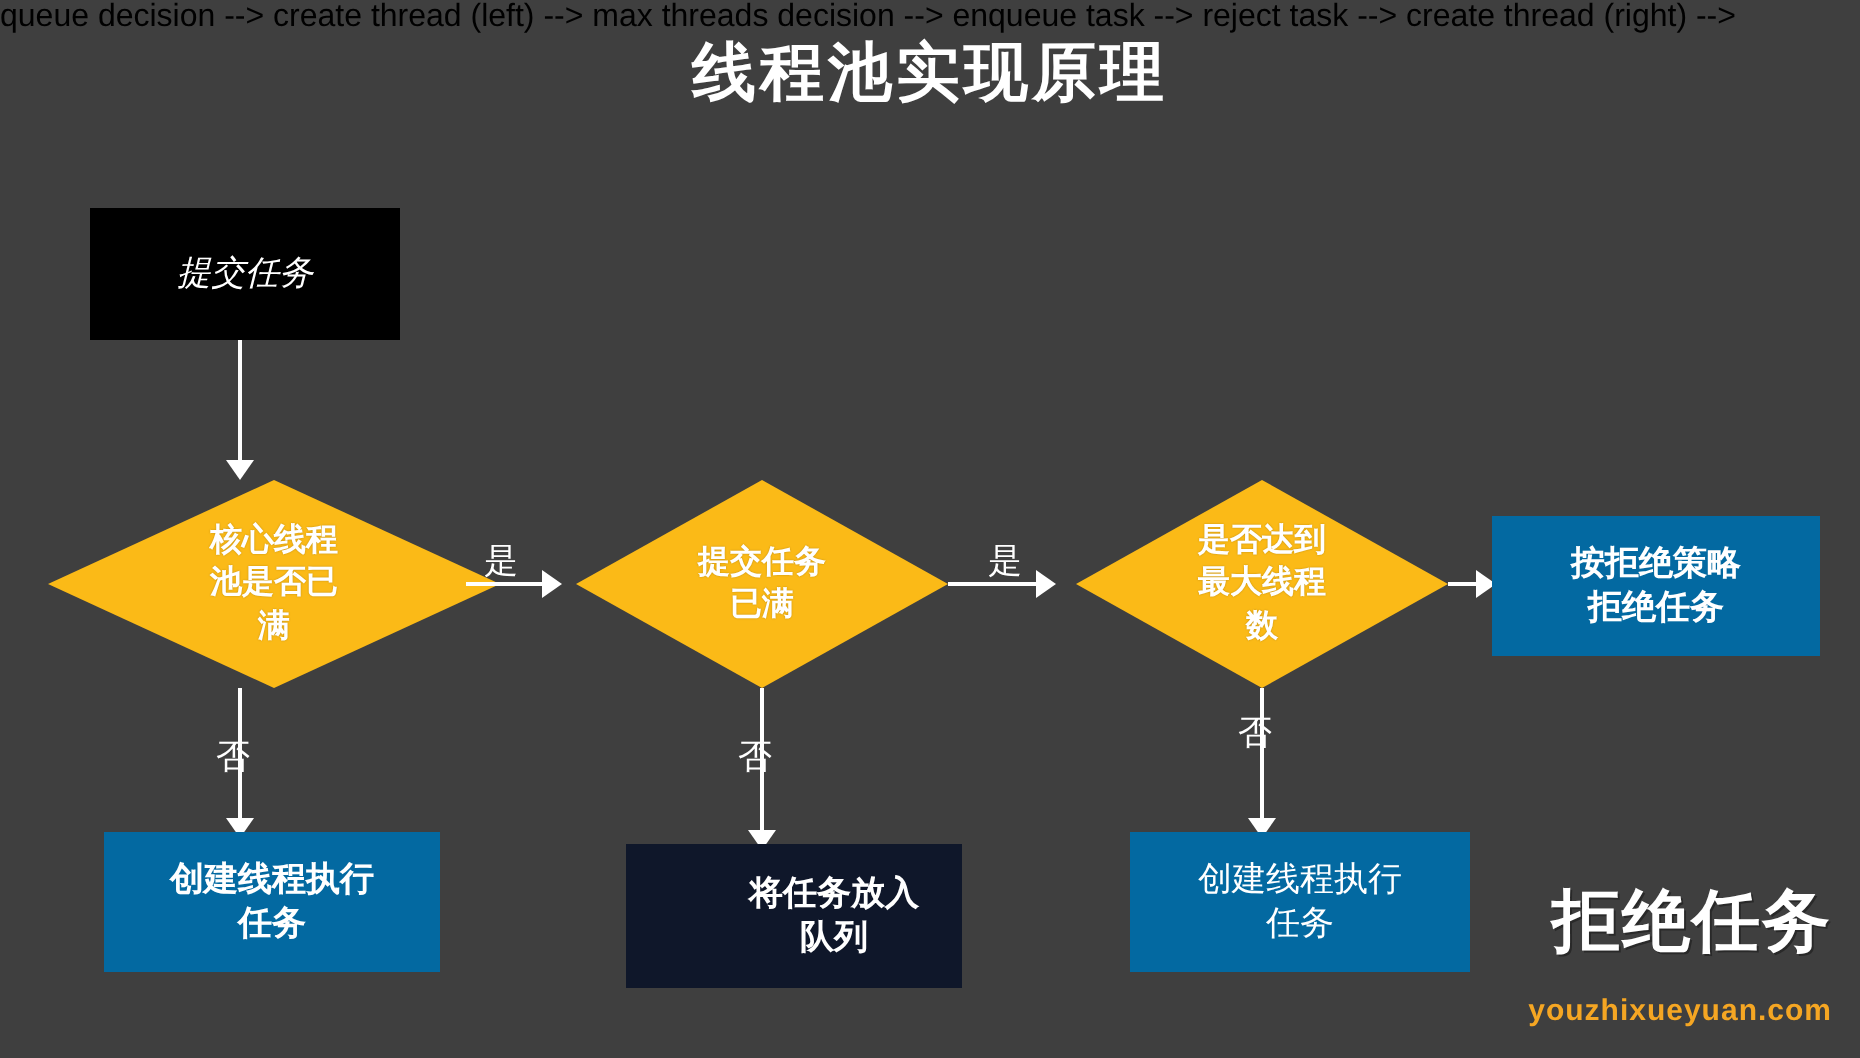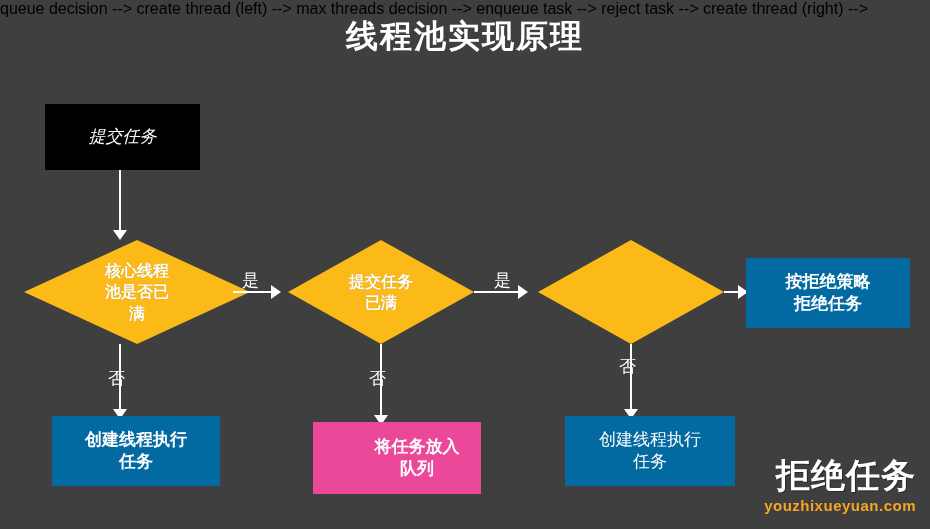--- a/index.html
+++ b/index.html
@@ -39,21 +39,21 @@
     color: #ffffff;
     line-height: 1.30;
     white-space: pre-line;
   }
   .rect { font-size: 17px; }
   .rect.bold { font-weight: bold; }
   .rect.plain { font-weight: normal; }
 
   .green { background: #000000; font-style: italic; }
   .blue  { background: #0369a1; }
-  .red   { background: #ec4899; padding-left: 40px; }
+  .red   { background: #0f172a; padding-left: 40px; }
 
   
   .diamond {
     position: absolute;
     display: flex;
     align-items: center;
     justify-content: center;
   }
   .diamond .dshape {
     position: absolute;
@@ -121,21 +121,21 @@
     letter-spacing: 1px;
     line-height: 1.05;
     text-shadow: 1px 1px 0 rgba(0,0,0,.35);
   }
   #wm-en {
     color: #f5a623;
     font-size: 15px;
     font-weight: bold;
     letter-spacing: .5px;
     line-height: 1.3;
-    margin-top: 2px;
+    margin-top: 16px;
   }
 </style>
 </head>
 <body>
 
 <div id="stage">
 
   
   <div id="title">线程池实现原理</div>
 
@@ -179,20 +179,23 @@
   <div class="edge-label" style="left:494px; top:272px;">是</div>
 
    enqueue task --&gt;
   <div class="vline" style="left:380px; top:344px; width:2px; height:78px;"></div>
   <div class="arrow-down" style="left:374px; top:415px;"></div>
   <div class="edge-label" style="left:369px; top:370px;">否</div>
 
   
   <div class="diamond" style="left:538px; top:240px; width:186px; height:104px;">
     <div class="dshape"></div>
+    <div class="dlabel">是否达到
+最大线程
+数</div>
   </div>
 
    reject task --&gt;
   <div class="hline" style="left:724px; top:291px; width:20px; height:2px;"></div>
   <div class="arrow-right" style="left:738px; top:285px;"></div>
 
    create thread (right) --&gt;
   <div class="vline" style="left:630px; top:344px; width:2px; height:72px;"></div>
   <div class="arrow-down" style="left:624px; top:409px;"></div>
   <div class="edge-label" style="left:619px; top:358px;">否</div>

